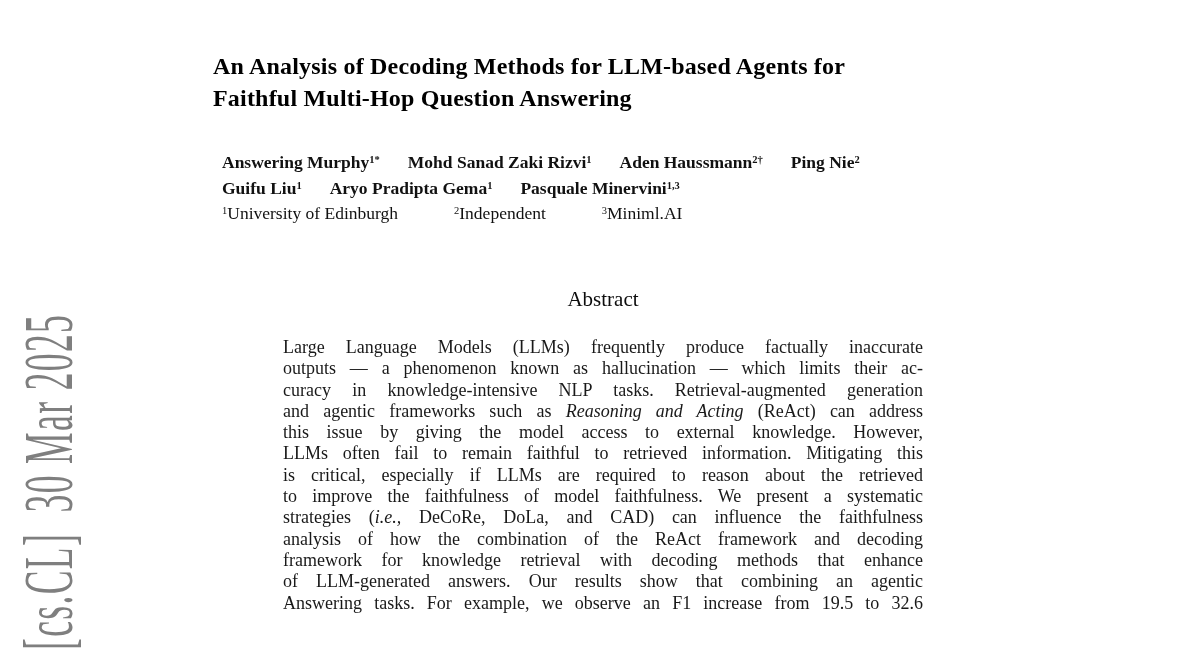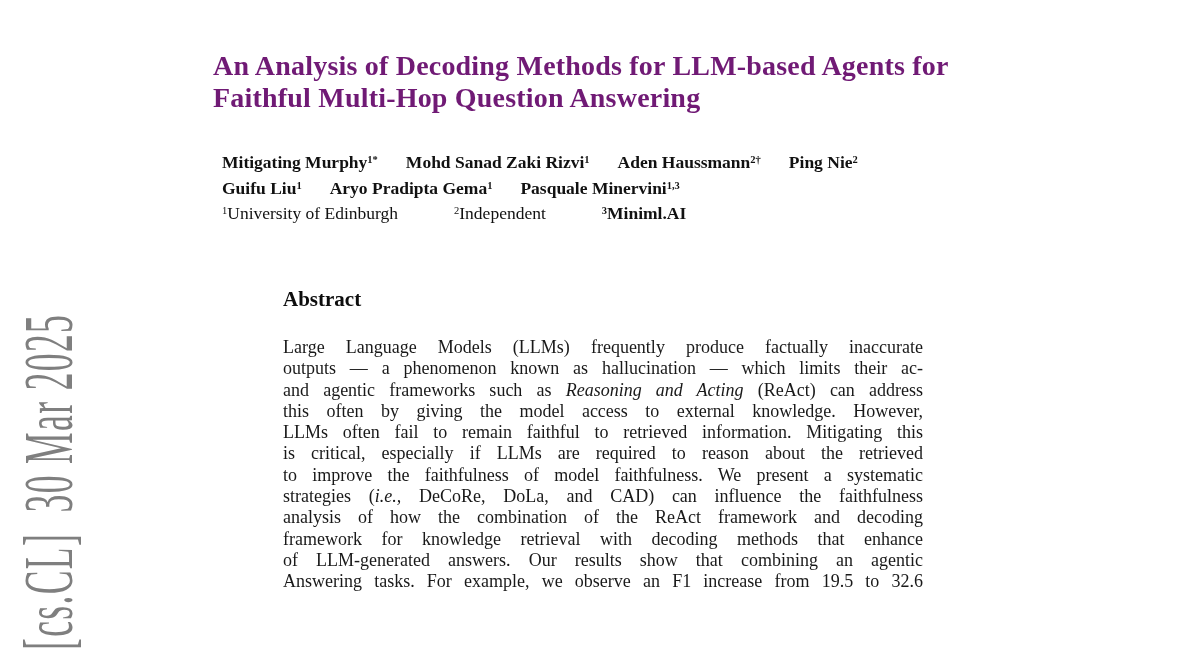--- a/index.html
+++ b/index.html
@@ -21,54 +21,55 @@
     font-size: 40px;
     line-height: 1;
     letter-spacing: 1.5px;
     color: #7f7f7f;
     white-space: pre;
   }
 
   .paper-title {
     position: absolute;
     left: 213px; top: 50px;
-    font-size: 28px;
+    font-size: 24px;
     font-weight: bold;
     line-height: 32px;
     letter-spacing: 0.2px;
-    color: #701a75;
+    color: #000000;
   }
 
   .authors {
     position: absolute;
     left: 222px; top: 150px;
     font-size: 17.5px;
     line-height: 25.5px;
     color: #111111;
   }
   .author-row { font-weight: bold; }
   .author { margin-right: 28px; }
   .author:last-child { margin-right: 8px; }
   .affil-row { font-weight: normal; }
   .affil { margin-right: 56px; }
-  .affil:last-child { margin-right: 0; font-weight: bold; }
+  .affil:last-child { margin-right: 0; }
 
   sup.s {
     font-size: 0.60em;
     line-height: 0;
     position: relative;
     top: -0.45em;
     vertical-align: baseline;
   }
 
   .abstract-head {
     position: absolute;
     left: 283px; top: 287px;
     width: 640px;
-    font-weight: bold;
+    text-align: center;
+    font-weight: normal;
     font-size: 21px;
     color: #0d0d0d;
   }
 
   .abstract {
     position: absolute;
     left: 283px; top: 337px;
     width: 640px;
     font-size: 18px;
     color: #191919;
@@ -88,37 +89,38 @@
 
 <div class="watermark">[cs.CL]  30 Mar 2025</div>
 
 <div class="paper-title">
   <div>An Analysis of Decoding Methods for LLM-based Agents for</div>
   <div>Faithful Multi-Hop Question Answering</div>
 </div>
 
 <div class="authors">
   <div class="author-row">
-    <span class="author"><span>Mitigating Murphy</span><sup class="s">1*</sup></span><span class="author"><span>Mohd Sanad Zaki Rizvi</span><sup class="s">1</sup></span><span class="author"><span>Aden Haussmann</span><sup class="s">2†</sup></span><span class="author"><span>Ping Nie</span><sup class="s">2</sup></span>
+    <span class="author"><span>Answering Murphy</span><sup class="s">1*</sup></span><span class="author"><span>Mohd Sanad Zaki Rizvi</span><sup class="s">1</sup></span><span class="author"><span>Aden Haussmann</span><sup class="s">2†</sup></span><span class="author"><span>Ping Nie</span><sup class="s">2</sup></span>
   </div>
   <div class="author-row">
     <span class="author"><span>Guifu Liu</span><sup class="s">1</sup></span><span class="author"><span>Aryo Pradipta Gema</span><sup class="s">1</sup></span><span class="author"><span>Pasquale Minervini</span><sup class="s">1,3</sup></span>
   </div>
   <div class="affil-row">
     <span class="affil"><sup class="s">1</sup><span>University of Edinburgh</span></span><span class="affil"><sup class="s">2</sup><span>Independent</span></span><span class="affil"><sup class="s">3</sup><span>Miniml.AI</span></span>
   </div>
 </div>
 
 <div class="abstract-head">Abstract</div>
 
 <div class="abstract">
   <div class="aline">Large Language Models (LLMs) frequently produce factually inaccurate</div>
   <div class="aline">outputs — a phenomenon known as hallucination — which limits their ac-</div>
+  <div class="aline">curacy in knowledge-intensive NLP tasks. Retrieval-augmented generation</div>
   <div class="aline"><span>and agentic frameworks such as </span><span class="it">Reasoning and Acting</span><span> (ReAct) can address</span></div>
-  <div class="aline">this often by giving the model access to external knowledge. However,</div>
+  <div class="aline">this issue by giving the model access to external knowledge. However,</div>
   <div class="aline">LLMs often fail to remain faithful to retrieved information. Mitigating this</div>
   <div class="aline">is critical, especially if LLMs are required to reason about the retrieved</div>
   <div class="aline">to improve the faithfulness of model faithfulness. We present a systematic</div>
   <div class="aline"><span>strategies (</span><span class="it">i.e.,</span><span> DeCoRe, DoLa, and CAD) can influence the faithfulness</span></div>
   <div class="aline">analysis of how the combination of the ReAct framework and decoding</div>
   <div class="aline">framework for knowledge retrieval with decoding methods that enhance</div>
   <div class="aline">of LLM-generated answers. Our results show that combining an agentic</div>
   <div class="aline">Answering tasks. For example, we observe an F1 increase from 19.5 to 32.6</div>
 </div>
 

